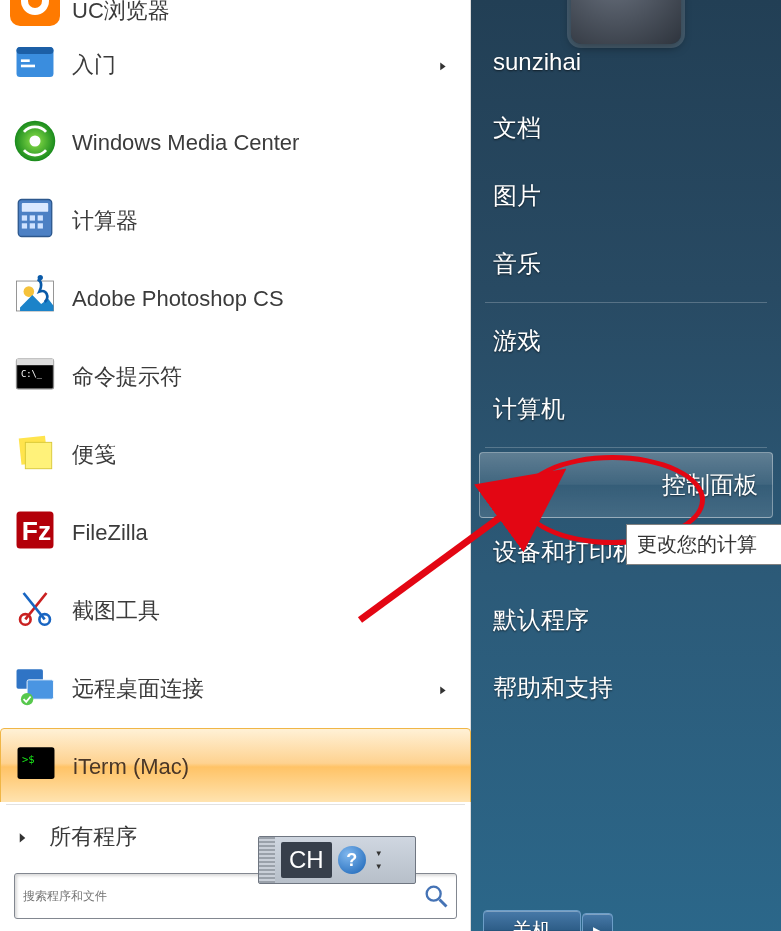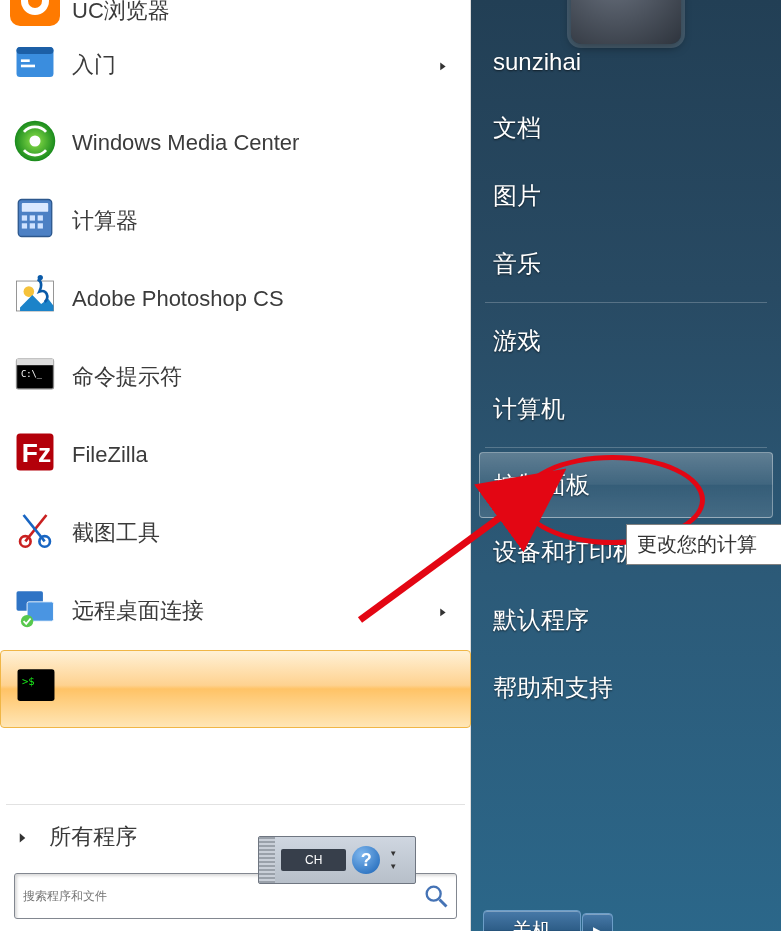--- a/index.html
+++ b/index.html
@@ -139,20 +139,21 @@
     height: 1px;
     background: rgba(255,255,255,0.22);
     margin: 4px 14px;
   }
   .right-item.highlighted {
     background: linear-gradient(to bottom, rgba(255,255,255,0.25) 0%, rgba(255,255,255,0.1) 49%, rgba(255,255,255,0.05) 50%, rgba(255,255,255,0.12) 100%);
     border: 1px solid rgba(255,255,255,0.35);
     border-radius: 4px;
     margin: 0 8px;
     padding: 16px 14px;
+    text-align: right;
   }
 
   
   .anno-circle {
     position: absolute;
     left: 520px;
     top: 455px;
     width: 175px;
     height: 80px;
     border: 5px solid #e30613;
@@ -227,22 +228,22 @@
     overflow: hidden;
   }
   .lang-bar .grip {
     width: 16px;
     height: 100%;
     background: repeating-linear-gradient(0deg, #9aa1aa, #9aa1aa 2px, #c9cfd8 2px, #c9cfd8 4px);
   }
   .lang-bar .lang-text {
     background: #373f4b;
     color: #fff;
-    font-size: 12px;
-    padding: 4px 24px;
+    font-size: 24px;
+    padding: 4px 8px;
     margin: 4px 6px;
     border-radius: 2px;
   }
   .lang-bar .help-icon {
     width: 28px;
     height: 28px;
     border-radius: 50%;
     background: radial-gradient(circle at 35% 30%, #7fb7ee, #1862b5);
     color: #fff;
     display: flex;
@@ -358,20 +359,29 @@
         <span class="icon">
           <svg viewBox="0 0 50 50" width="44" height="44">
               <rect x="4" y="8" width="42" height="34" rx="2" fill="#000" stroke="#888" stroke-width="1.5"></rect>
               <rect x="4" y="8" width="42" height="7" fill="#ddd"></rect>
               <text x="9" y="28" fill="#fff" font-size="10" font-family="monospace">C:\_</text>
             </svg>
         </span>
         <span class="label">命令提示符</span>
       </div>
 
+      <div class="prog-item">
+        <span class="icon">
+          <svg viewBox="0 0 50 50" width="44" height="44">
+              <rect x="8" y="8" width="30" height="30" fill="#ffe44d" transform="rotate(-6 23 23)"></rect>
+              <rect x="14" y="14" width="30" height="30" fill="#fff27a" stroke="#d7c634"></rect>
+            </svg>
+        </span>
+        <span class="label">便笺</span>
+      </div>
 
       <div class="prog-item">
         <span class="icon">
           <svg viewBox="0 0 50 50" width="44" height="44">
               <rect x="4" y="4" width="42" height="42" rx="4" fill="#b3000a"></rect>
               <text x="10" y="36" fill="#fff" font-size="30" font-weight="bold" font-family="Arial">Fz</text>
             </svg>
         </span>
         <span class="label">FileZilla</span>
       </div>
@@ -400,20 +410,21 @@
         <span class="label">远程桌面连接</span>
       </div>
 
       <div class="prog-item selected">
         <span class="icon">
           <svg viewBox="0 0 50 50" width="44" height="44">
               <rect x="4" y="6" width="42" height="36" rx="3" fill="#000"></rect>
               <text x="9" y="24" fill="#19e619" font-size="12" font-family="monospace">&gt;$</text>
             </svg>
         </span>
+        <span class="label">iTerm (Mac)</span>
       </div>
 
     </div>
 
     <div class="divider"></div>
 
     <div class="all-programs">
       <span class="arrow">▶</span>
       <span>所有程序</span>
     </div>

